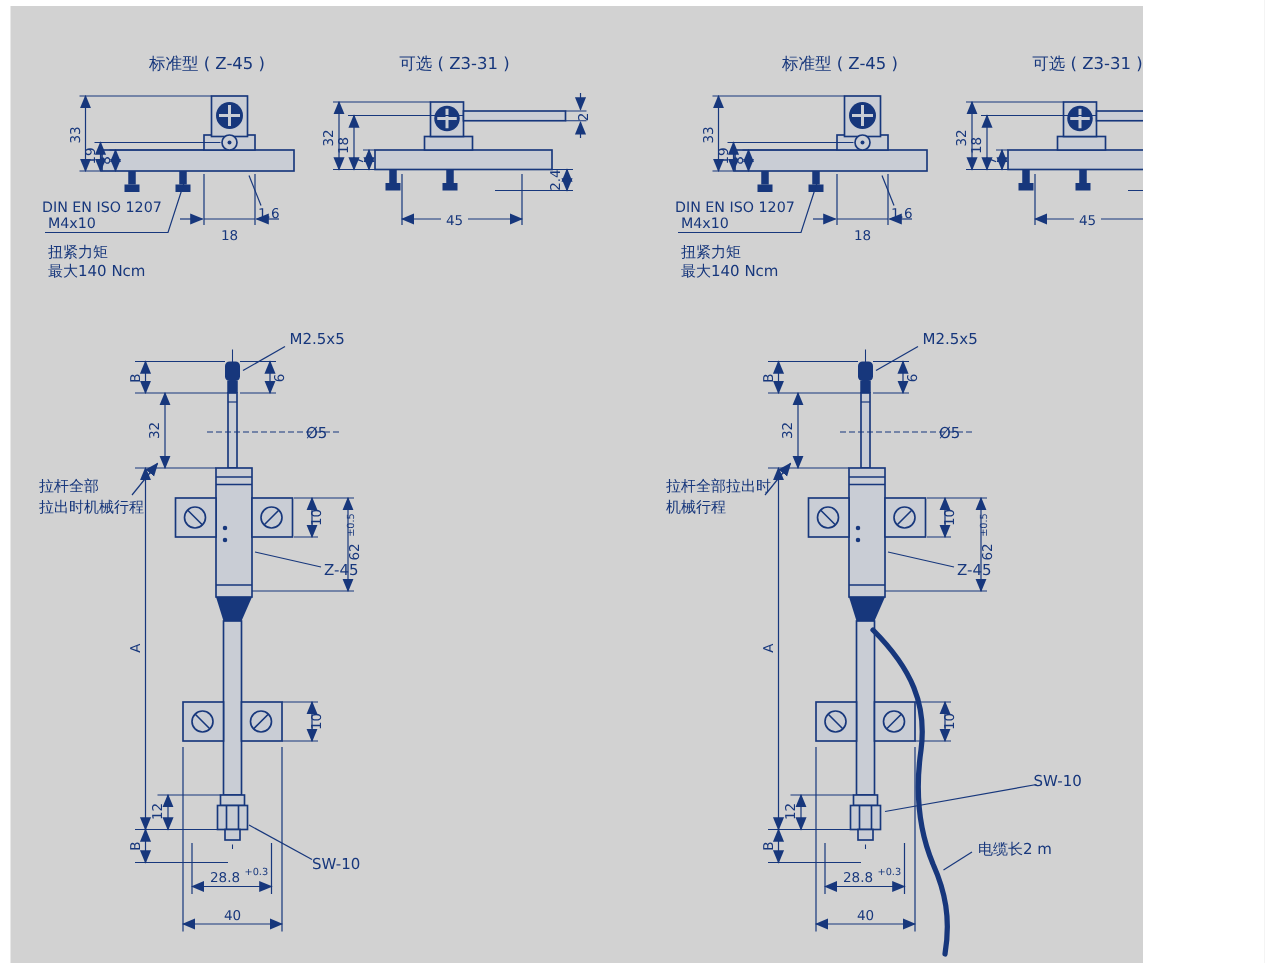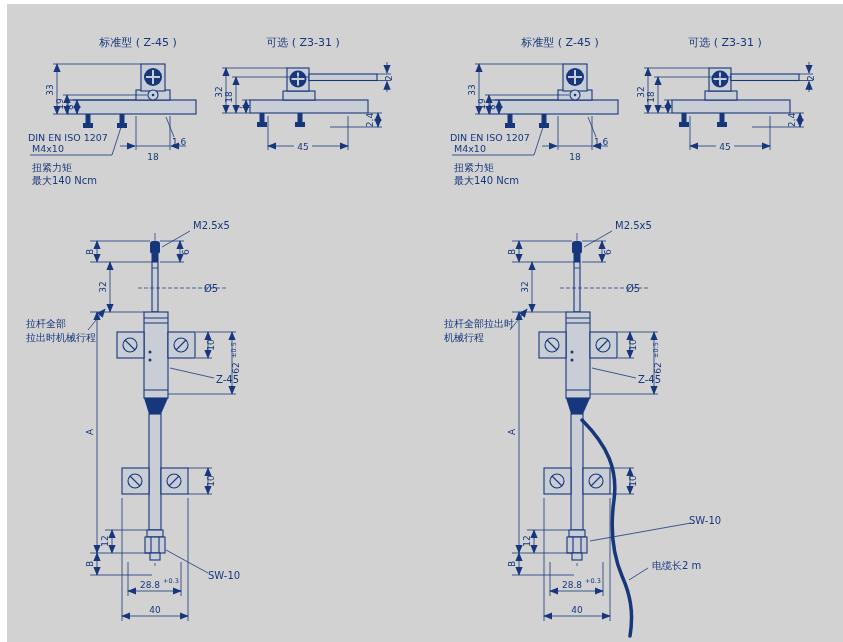--- a/index.html
+++ b/index.html
@@ -1,16 +1,16 @@
 <!DOCTYPE html>
 <html><head>
 <meta charset="utf-8">
 <style>
   html,body{margin:0;padding:0;background:#ffffff;}
-  .page{position:relative;width:843px;height:642px;overflow:hidden;background:#ffffff;}
+  .page{position:relative;width:762px;height:642px;overflow:hidden;background:#ffffff;}
   svg{display:block;}
   text{fill:#17377c;font-family:"DejaVu Sans",sans-serif;}
   .t65{font-size:6.5px;}
   .t9{font-size:9px;}
   .t95{font-size:9.5px;}
   .t10{font-size:10px;}
   .t11{font-size:11px;}
   .ln{stroke:#17377c;fill:none;stroke-width:1.1;}
   .fillL{fill:#c9cdd5;stroke:#17377c;stroke-width:1.1;}
   .fillD{fill:#17377c;stroke:none;}

